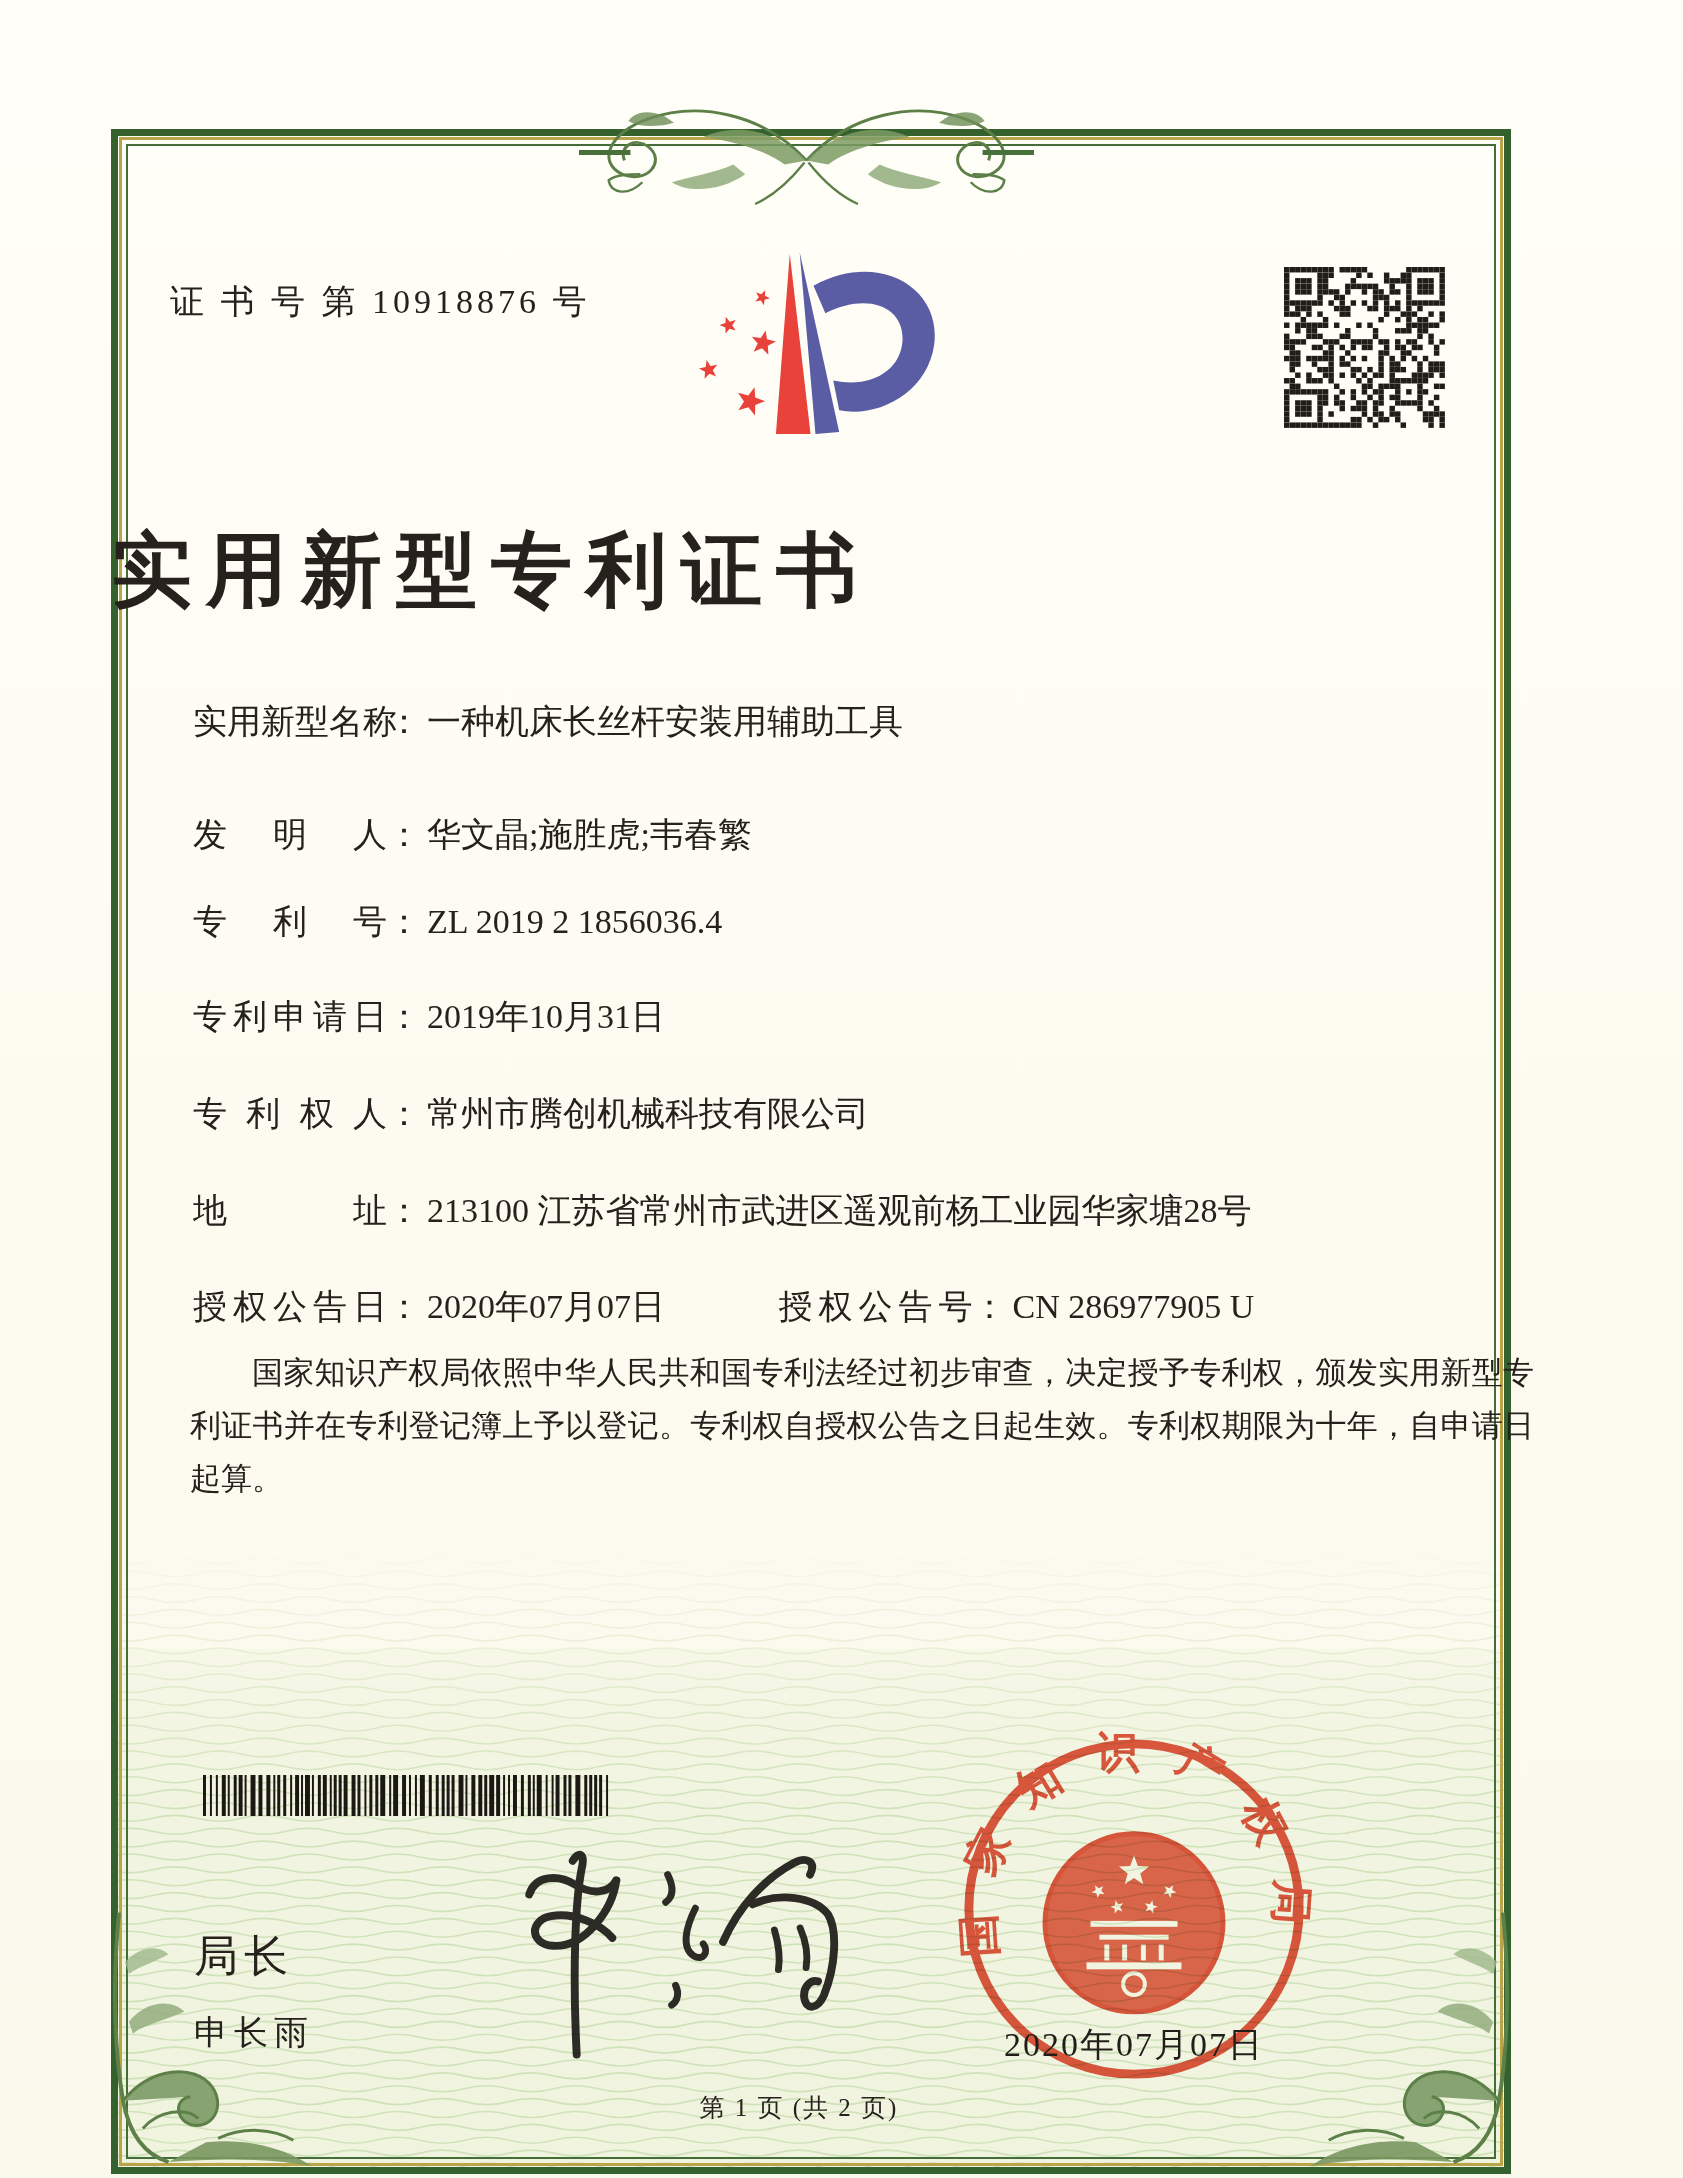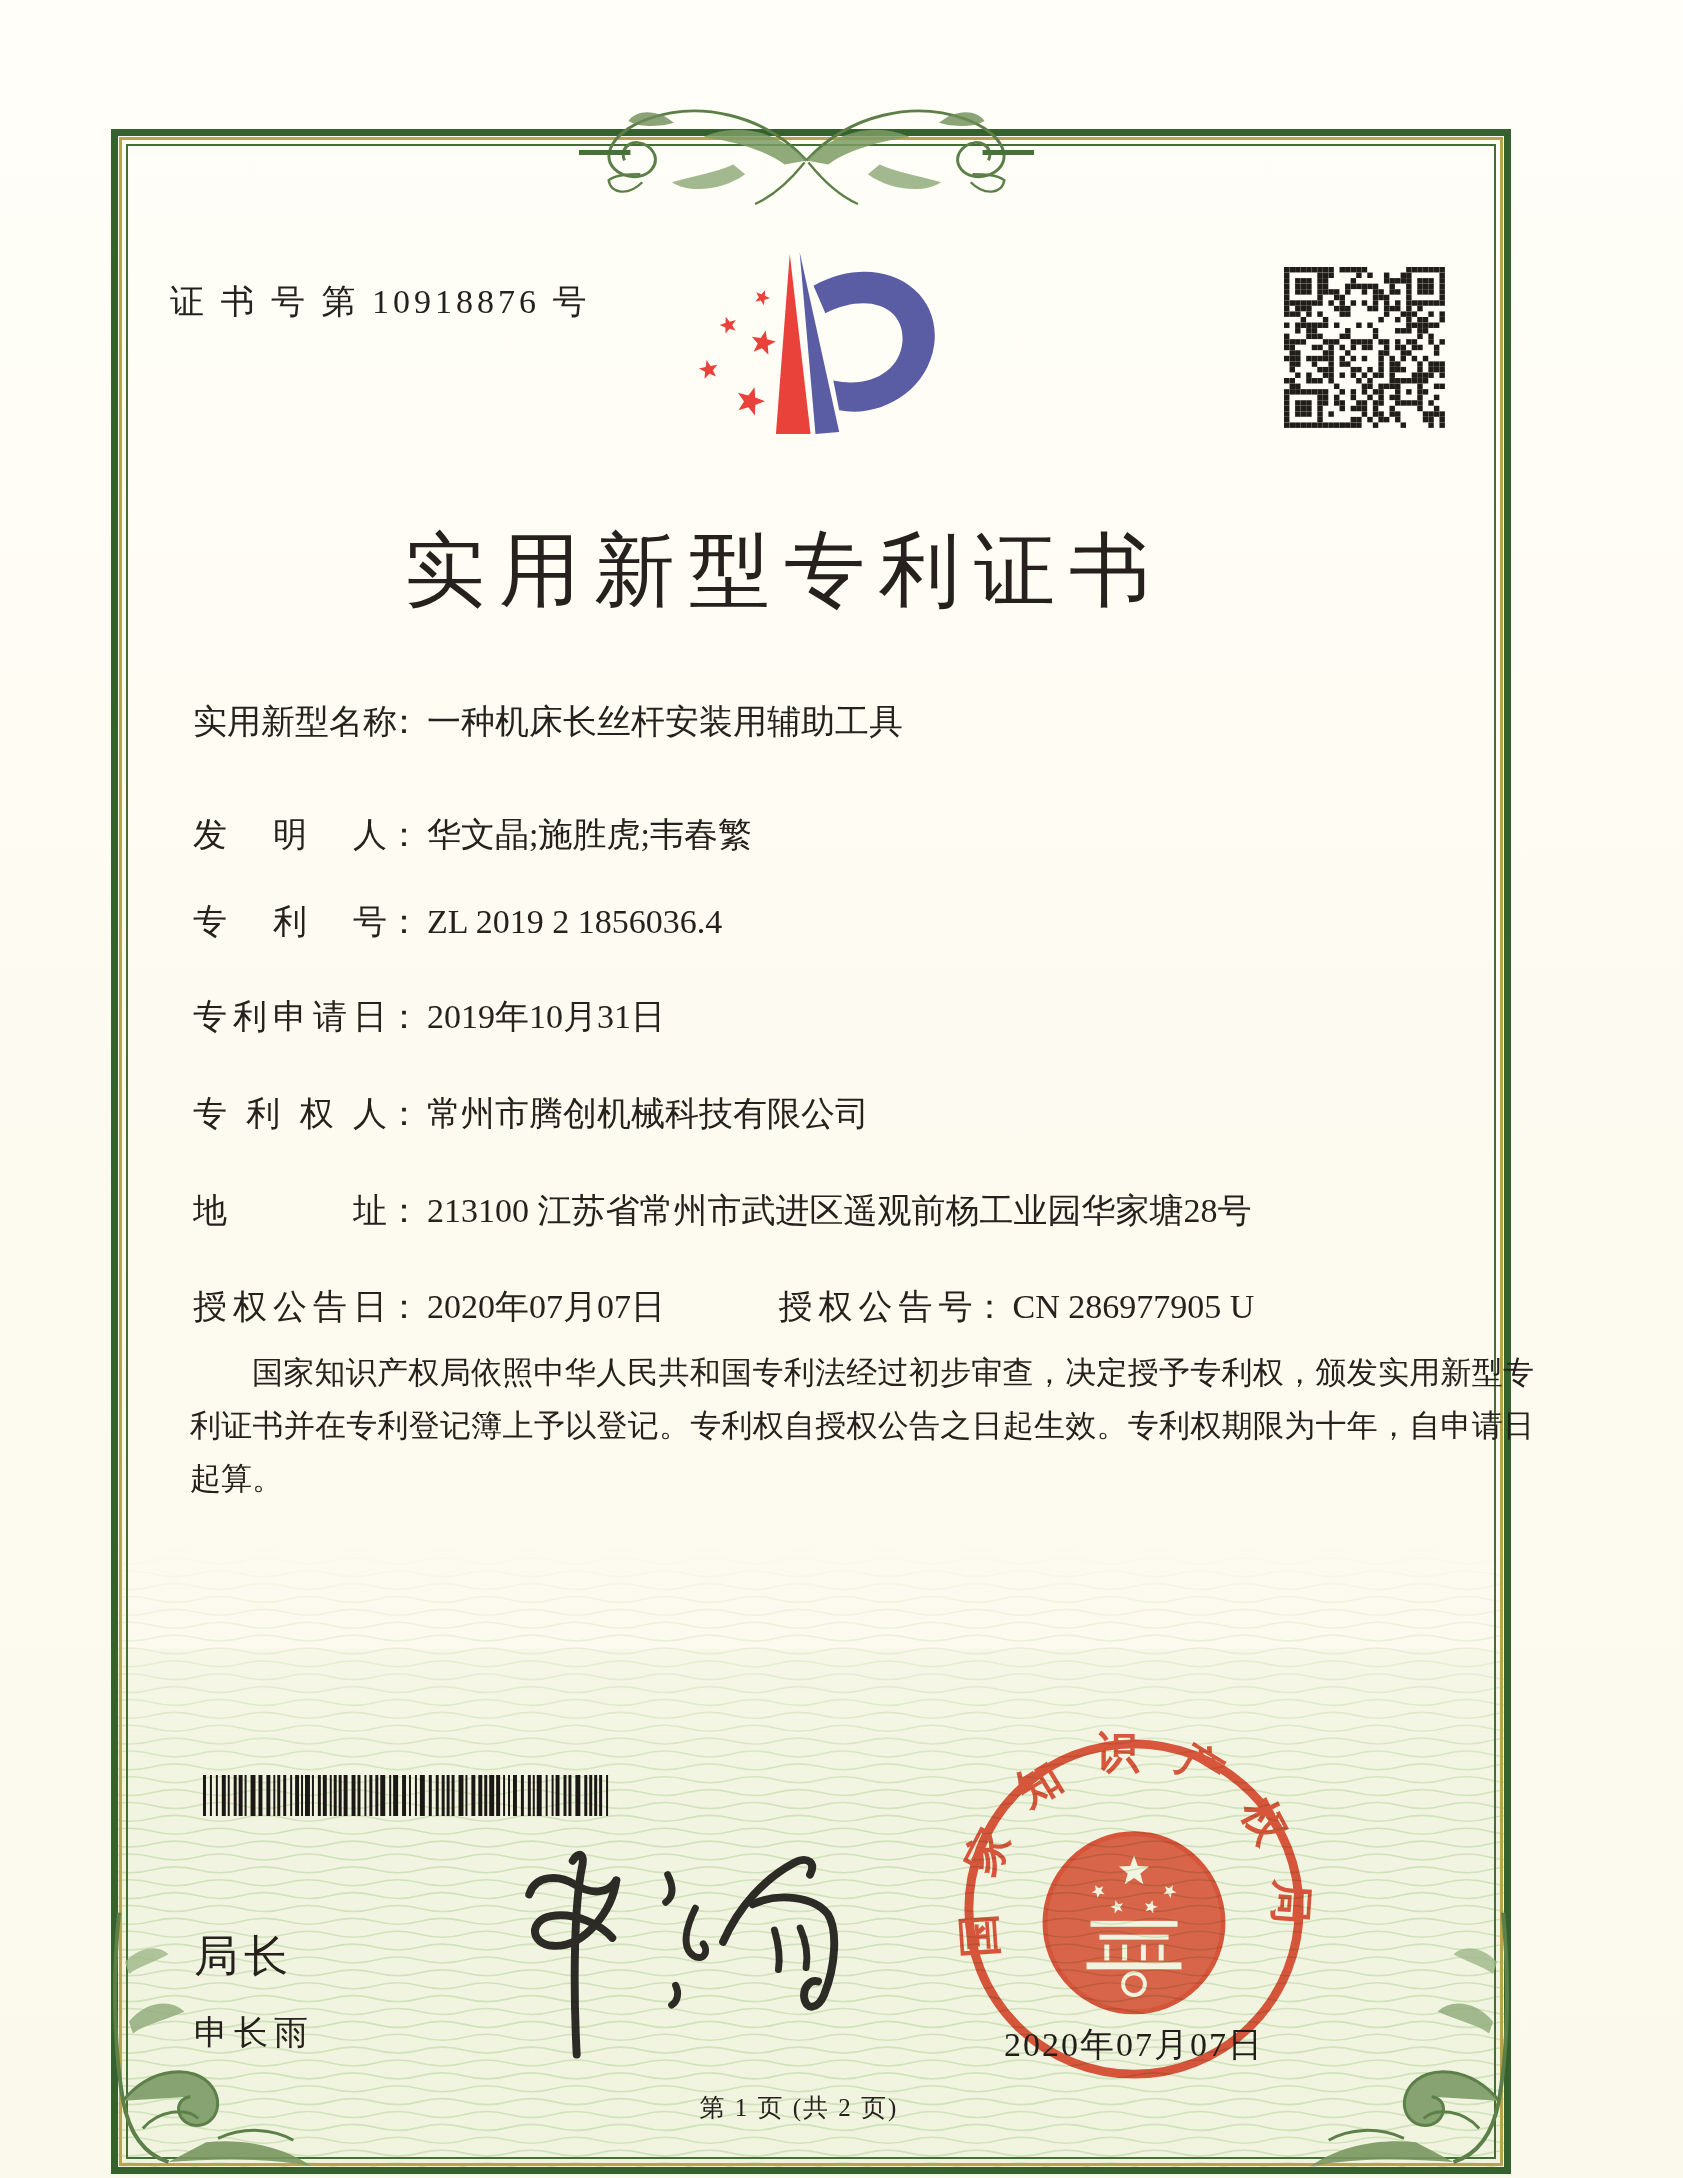--- a/index.html
+++ b/index.html
@@ -18,22 +18,22 @@
          -webkit-mask-image:linear-gradient(to bottom,rgba(0,0,0,0) 0,rgba(0,0,0,.55) 129px,#000 267px);
          mask-image:linear-gradient(to bottom,rgba(0,0,0,0) 0,rgba(0,0,0,.55) 129px,#000 267px);}
   .top-ornament{position:absolute;left:579px;top:87px;width:455px;height:139px;}
   .corner-ornament{position:absolute;width:248px;height:297px;bottom:8px;}
   .corner-left{left:99px;}
   .corner-right{right:160px;transform:scaleX(-1);}
   
   .cert-no{position:absolute;left:170px;top:279px;font-size:34px;letter-spacing:4px;}
   .logo{position:absolute;left:681px;top:244px;width:265px;height:198px;}
   .qr{position:absolute;left:1284px;top:267px;width:161px;height:161px;}
-  .title{position:absolute;left:111px;top:517px;width:1346px;text-align:center;
-         font-size:81px;font-weight:normal;letter-spacing:14px;white-space:nowrap;}
+  .title{position:absolute;left:111px;top:517px;width:1346px;text-align:left;
+         font-size:81px;font-weight:bold;letter-spacing:14px;white-space:nowrap;}
   
   .field{position:absolute;left:193px;font-size:34px;white-space:nowrap;}
   .spread{display:inline-flex;justify-content:space-between;width:194px;vertical-align:bottom;}
   .colon{display:inline-block;}
   .val{margin-left:6px;}
   .grant-group2{margin-left:105px;}
   
   .body-text{position:absolute;left:190px;width:1356px;font-size:31px;line-height:53px;
              text-align:justify;}
   .body-text p{margin:0 12px 6px 0;text-indent:2em;}

